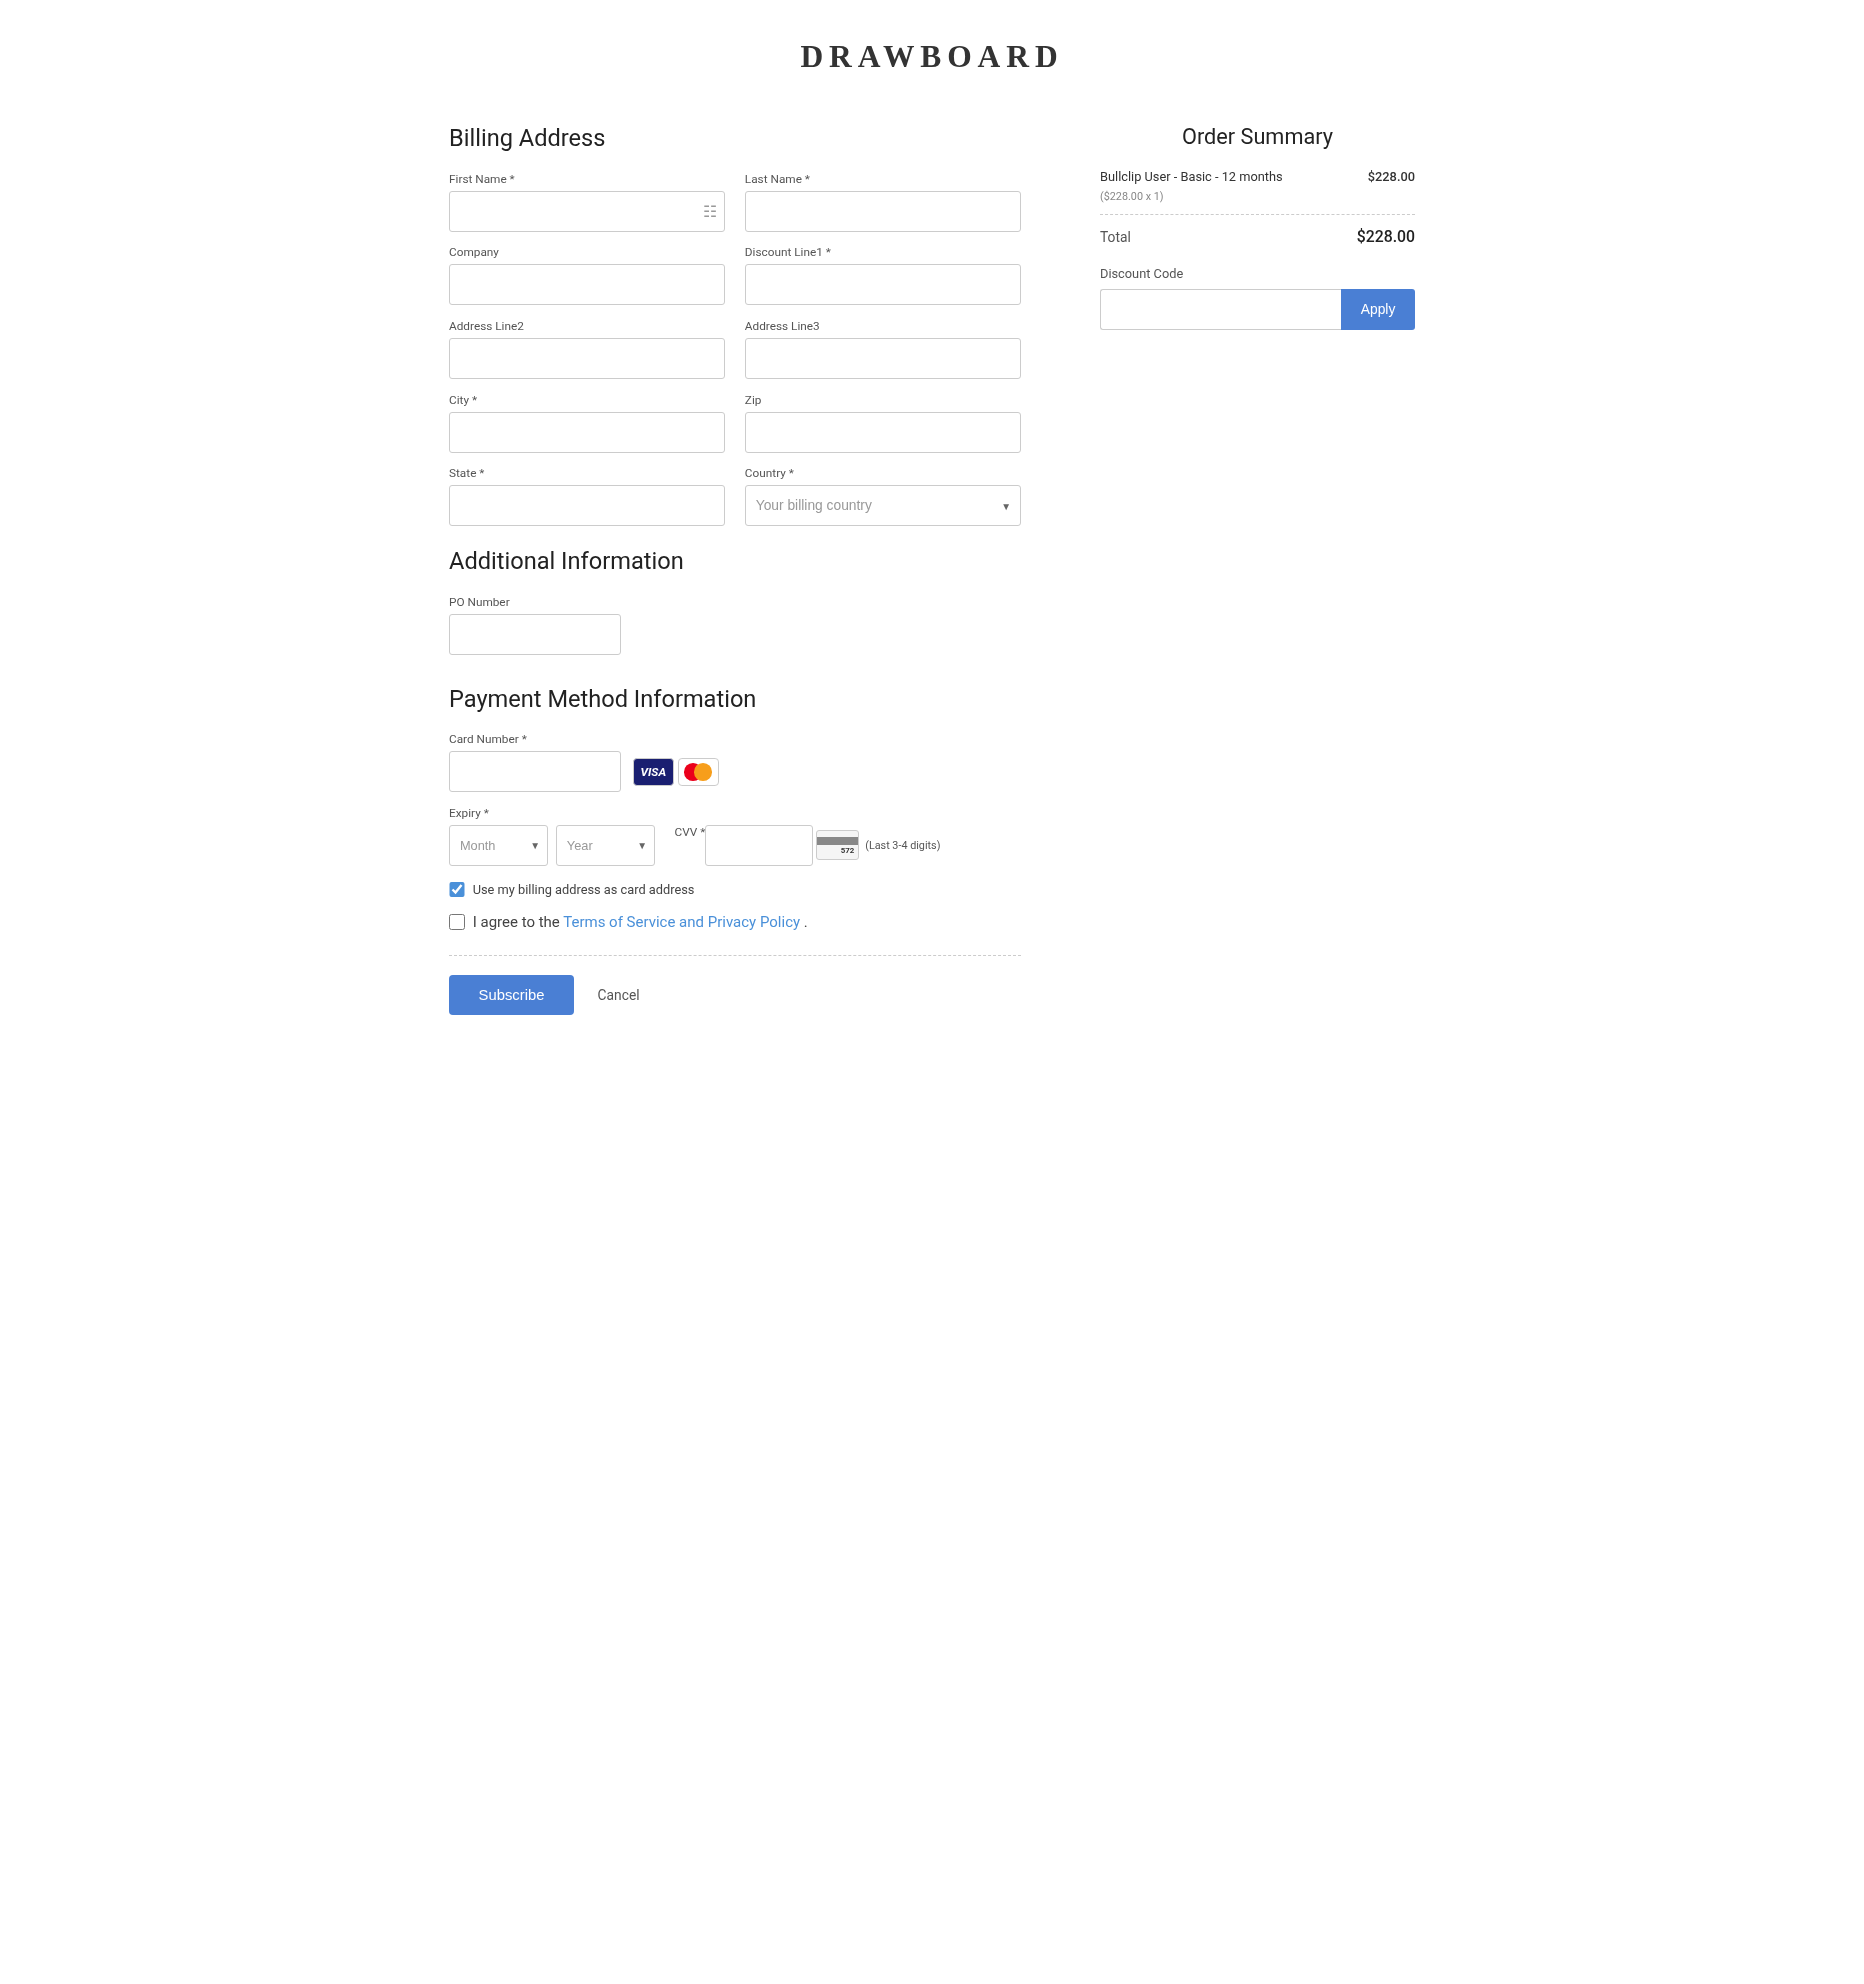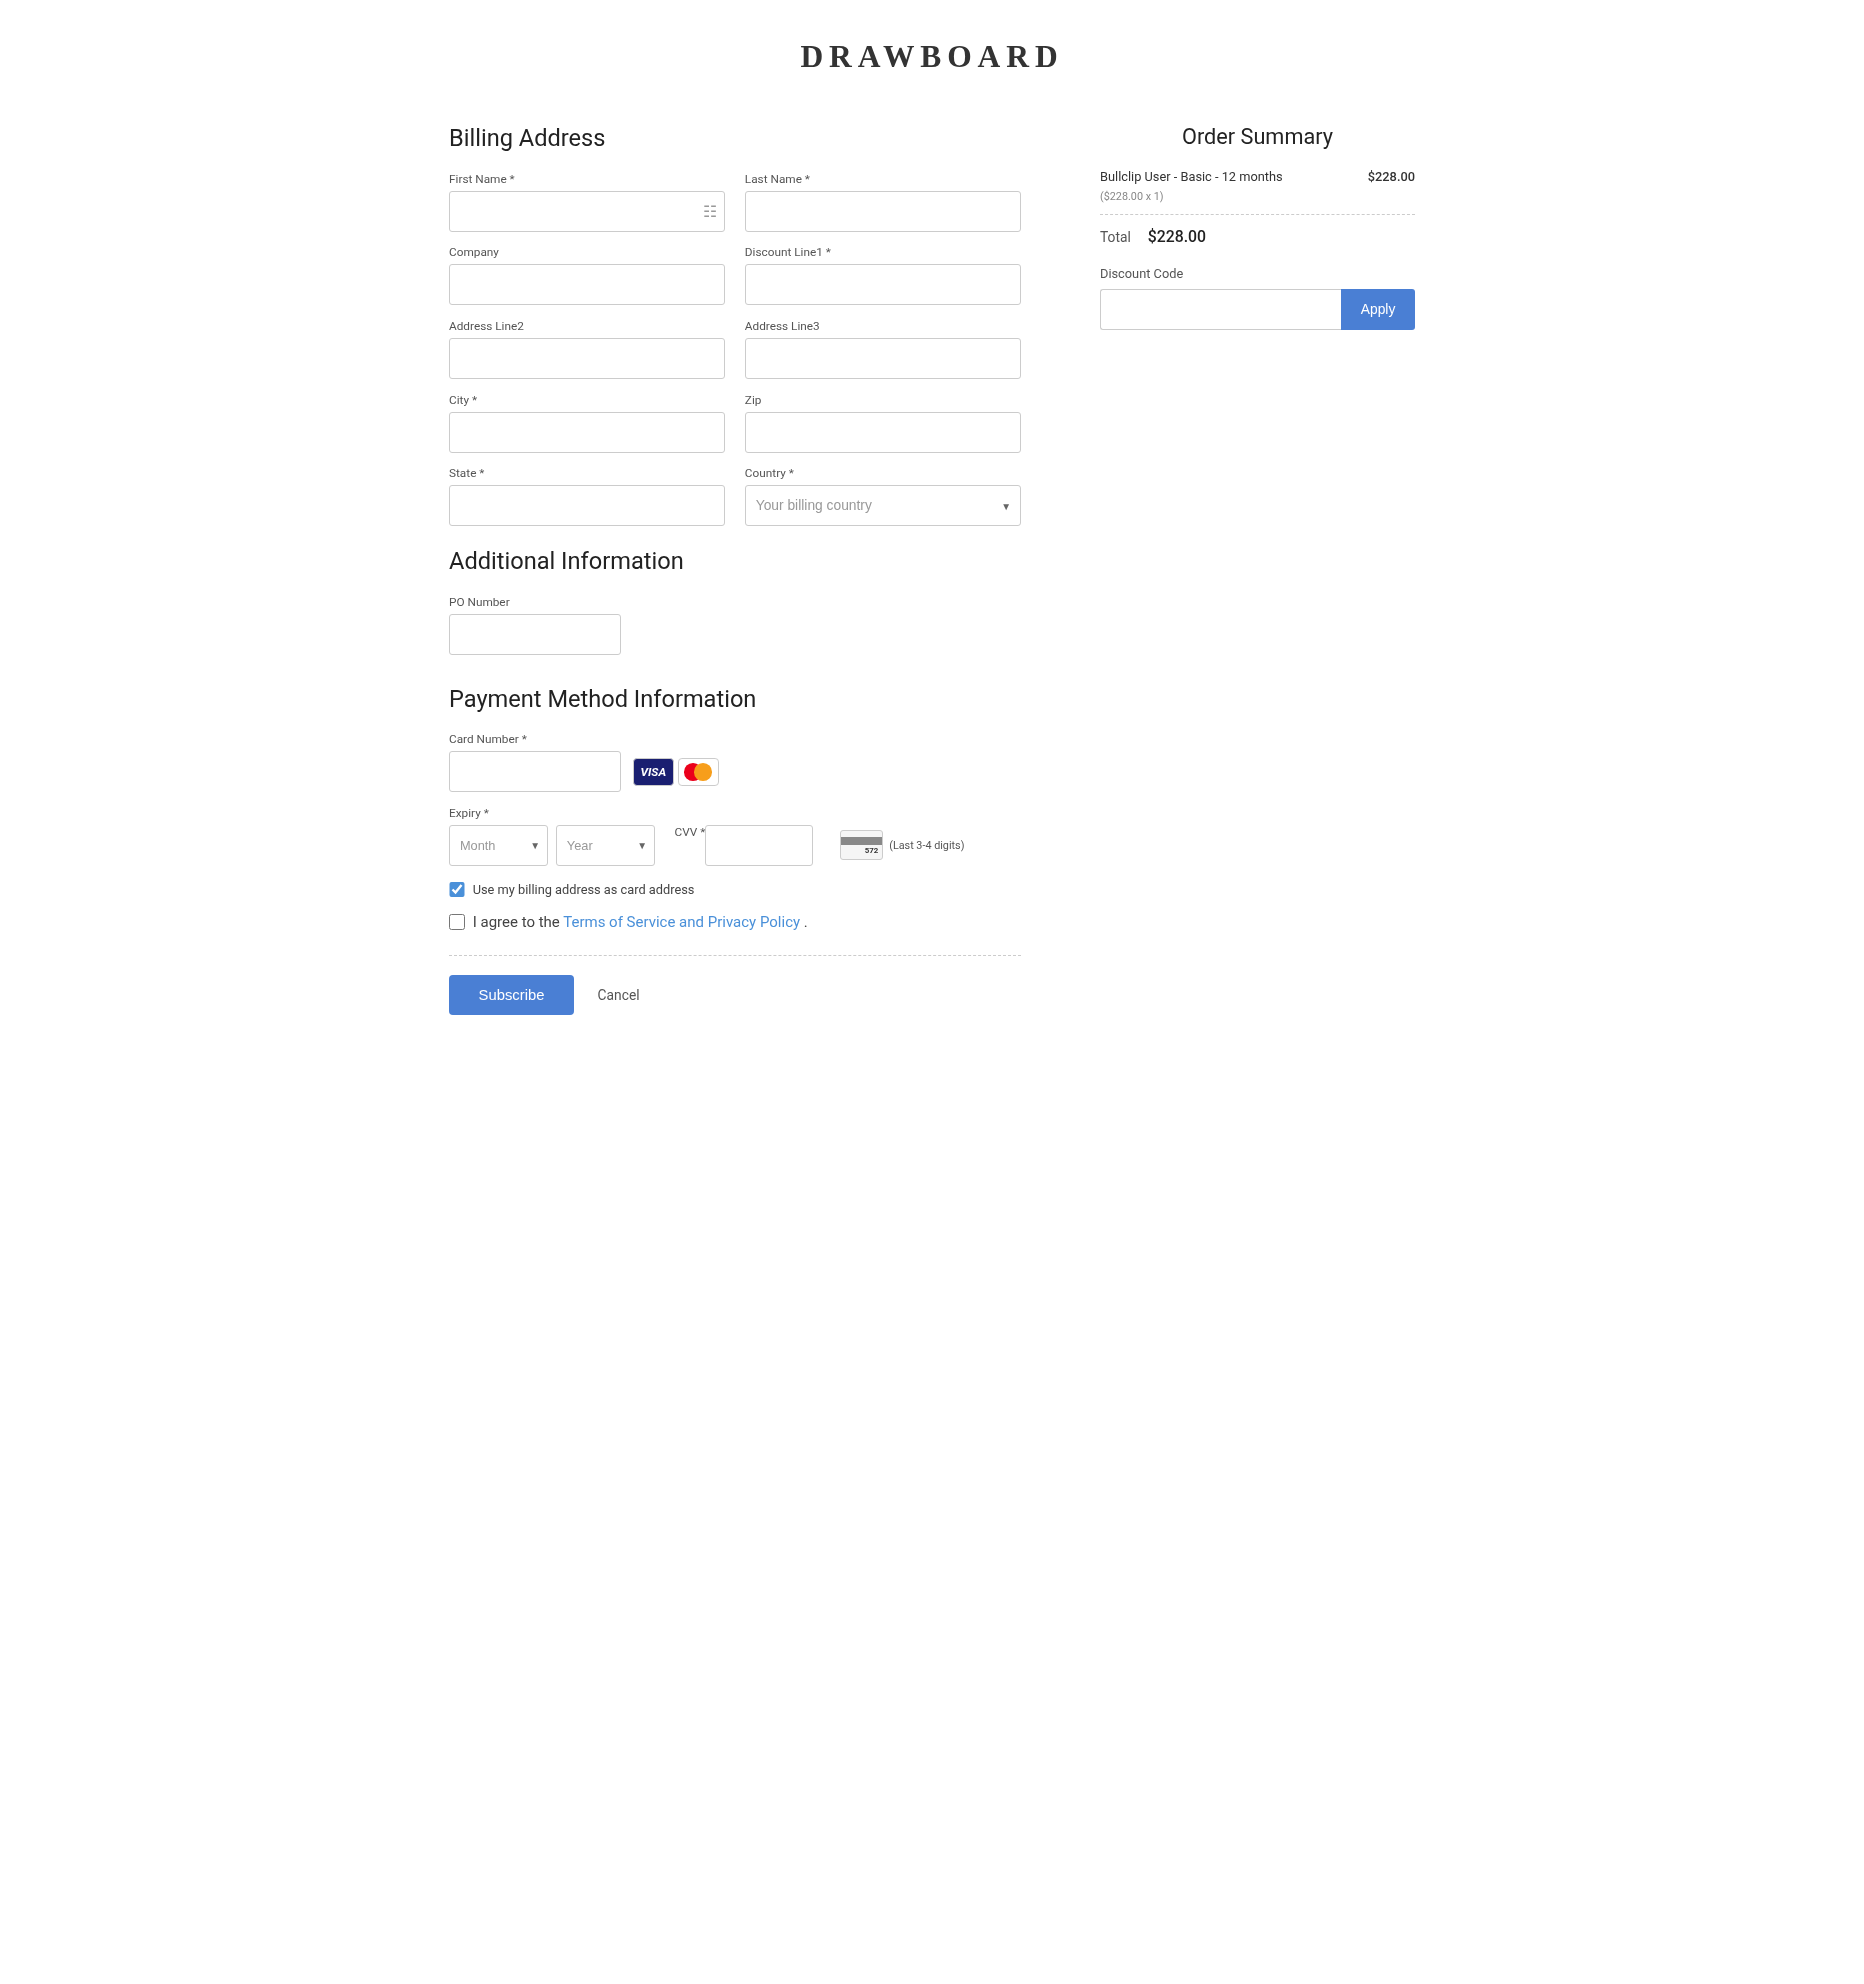--- a/index.html
+++ b/index.html
@@ -217,21 +217,21 @@
       flex-direction: row;
     }
     .cvv-group label {
       font-size: 11.8px;
       color: #555;
       margin-bottom: 4.9px;
     }
     .cvv-row-inner {
       display: flex;
       align-items: center;
-      gap: 27px;
+      gap: 3px;
     }
     .cvv-input {
       width: 108px;
       height: 41px;
       border: 1px solid #ccc;
       border-radius: 3px;
       padding: 0 9.9px;
       font-size: 13.8px;
     }
     .cvv-hint {
@@ -358,21 +358,21 @@
       color: #333;
       font-weight: 500;
     }
     .order-divider {
       border: none;
       border-top: 1px dashed #ccc;
       margin: 11.8px 0;
     }
     .total-row {
       display: flex;
-      justify-content: flex-start;
+      justify-content: space-between;
       align-items: center;
       gap: 17px;
       margin-bottom: 19.7px;
     }
     .total-label {
       font-size: 13.8px;
       color: #555;
     }
     .total-amount {
       font-size: 15.8px;

